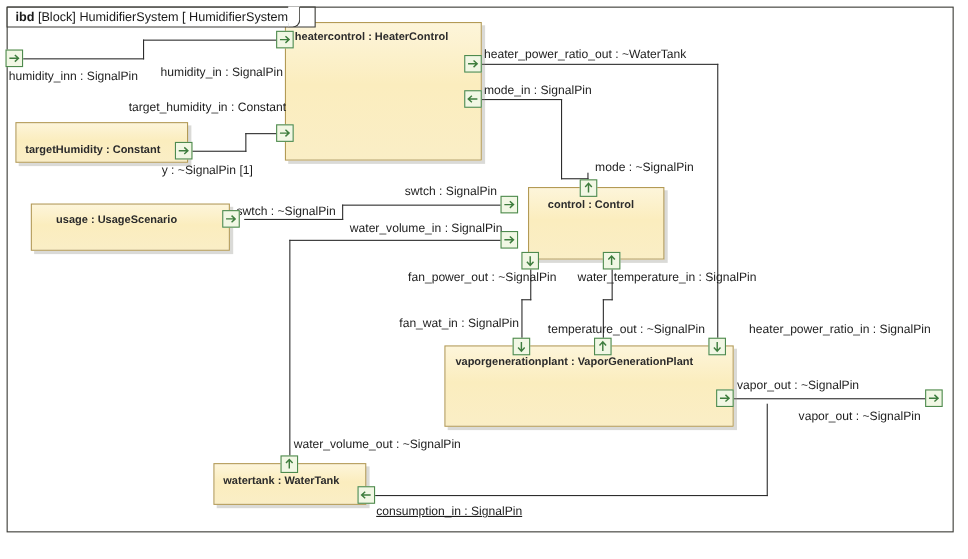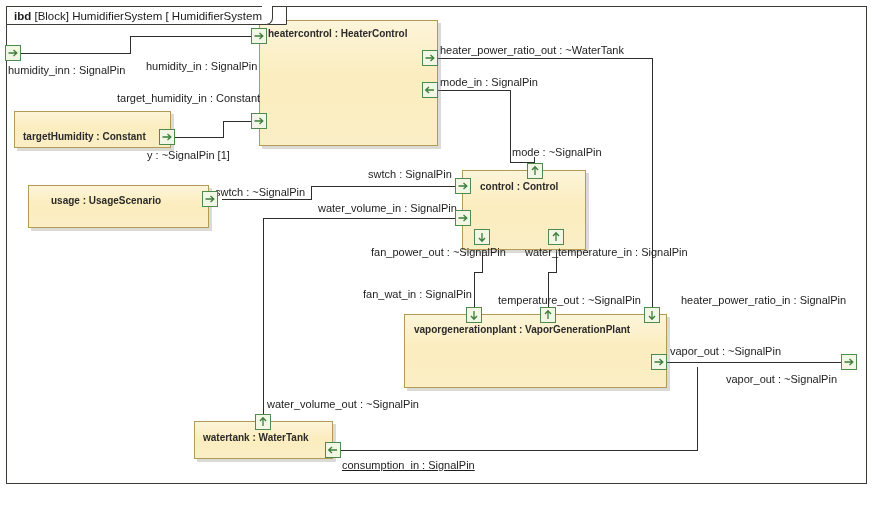--- a/index.html
+++ b/index.html
@@ -91,21 +91,21 @@
   </div>
 
   <div class="block" style="left:14px;top:111px;width:157px;height:37px;">
     <div class="bname" style="top:5px;left:8px;margin-top:14px;">targetHumidity : Constant</div>
   </div>
 
   <div class="block" style="left:28px;top:185px;width:181px;height:43px;">
     <div class="bname" style="top:9px;left:22px;">usage : UsageScenario</div>
   </div>
 
-  <div class="block" style="left:462px;top:170px;width:124px;height:80px;text-decoration:underline;">
+  <div class="block" style="left:480px;top:170px;width:124px;height:66px;text-decoration:underline;">
     <div class="bname" style="top:10px;left:17px;">control : Control</div>
   </div>
 
   <div class="block" style="left:404px;top:314px;width:263px;height:74px;">
     <div class="bname" style="top:9px;left:9px;">vaporgenerationplant : VaporGenerationPlant</div>
   </div>
 
   <div class="block" style="left:194px;top:421px;width:139px;height:38px;">
     <div class="bname" style="top:10px;left:8px;">watertank : WaterTank</div>
   </div>
@@ -223,21 +223,21 @@
         <path d="M11 7 H3 M6 4 L2.7 7 L6 10" stroke="#3e7d3e" stroke-width="1.3" fill="none"></path>
       </svg>
   </div>
 
   <div class="lbl" style="left:8px;top:64px;">humidity_inn : SignalPin</div>
   <div class="lbl" style="left:146px;top:60px;">humidity_in : SignalPin</div>
   <div class="lbl" style="left:117px;top:92px;">target_humidity_in : Constant</div>
   <div class="lbl" style="left:147px;top:149px;">y : ~SignalPin [1]</div>
   <div class="lbl" style="left:440px;top:44px;">heater_power_ratio_out : ~WaterTank</div>
   <div class="lbl" style="left:440px;top:76px;">mode_in : SignalPin</div>
-  <div class="lbl" style="left:512px;top:146px;">mode : ~SignalPin</div>
+  <div class="lbl" style="left:512px;top:146px;padding-left:29px;">mode : ~SignalPin</div>
   <div class="lbl" style="left:215px;top:186px;">swtch : ~SignalPin</div>
   <div class="lbl" style="left:368px;top:168px;">swtch : SignalPin</div>
   <div class="lbl" style="left:318px;top:202px;">water_volume_in : SignalPin</div>
   <div class="lbl" style="left:371px;top:246px;">fan_power_out : ~SignalPin</div>
   <div class="lbl" style="left:525px;top:246px;">water_temperature_in : SignalPin</div>
   <div class="lbl" style="left:363px;top:288px;">fan_wat_in : SignalPin</div>
   <div class="lbl" style="left:498px;top:294px;">temperature_out : ~SignalPin</div>
   <div class="lbl" style="left:658px;top:294px;padding-left:23px;">heater_power_ratio_in : SignalPin</div>
   <div class="lbl" style="left:670px;top:345px;">vapor_out : ~SignalPin</div>
   <div class="lbl" style="left:726px;top:373px;">vapor_out : ~SignalPin</div>

